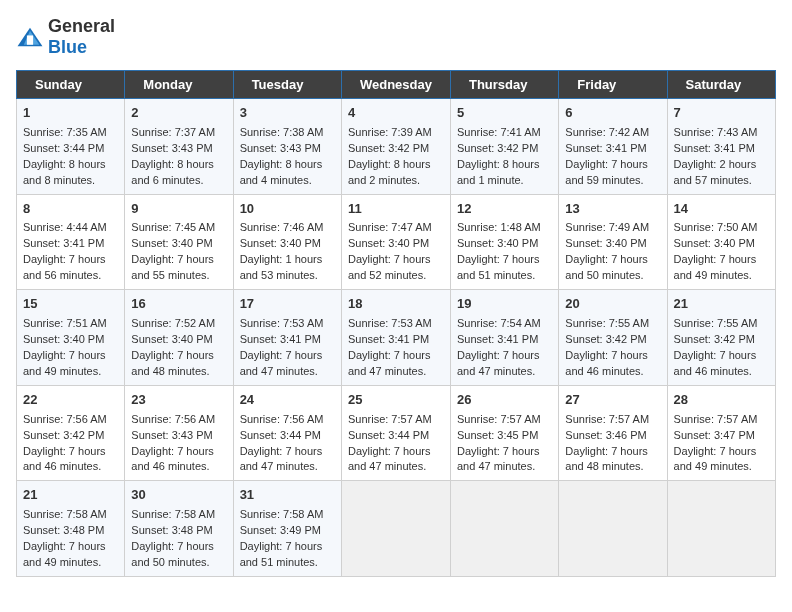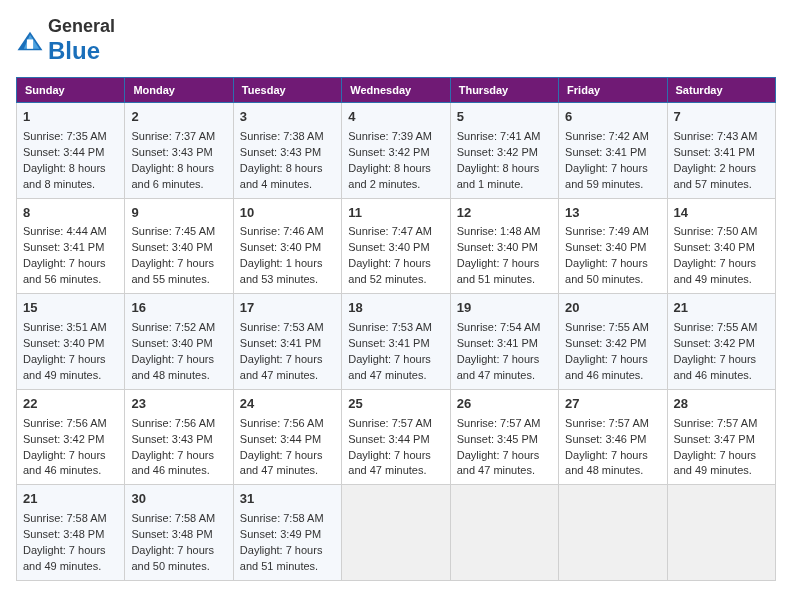--- a/index.html
+++ b/index.html
@@ -37,25 +37,25 @@
       font-size: 16px;
       font-weight: normal;
       color: #555;
     }
     table {
       width: 100%;
       border-collapse: collapse;
       font-size: 11px;
     }
     thead tr th {
-      background-color: #701a75;
+      background-color: #404040;
       color: #fff;
-      padding: 6px 8px;
+      padding: 6px 18px;
       text-align: left;
-      font-size: 11px;
+      font-size: 13px;
       font-weight: bold;
       border: 1px solid #2c6fad;
     }
     tbody tr td {
       border: 1px solid #d0d0d0;
       padding: 5px 6px;
       vertical-align: top;
       width: calc(100% / 7);
       color: #333;
       line-height: 1.45;
@@ -81,21 +81,21 @@
 
 <div class="header">
   <div class="logo">
     <svg class="logo-icon" viewBox="0 0 36 28" xmlns="http://www.w3.org/2000/svg">
       <polygon points="18,2 34,26 2,26" fill="#1a6fba"></polygon>
       <polygon points="18,6 30,24 10,24" fill="#4fa3e0"></polygon>
       <rect x="14" y="12" width="8" height="12" fill="#fff"></rect>
     </svg>
     <div>
       <span style="font-size:18px;font-weight:bold;color:#333;">General</span><br>
-      <span style="font-size:24px;font-weight:bold;color:#1a6fba;">Blue</span>
+      <span style="font-size:18px;font-weight:bold;color:#1a6fba;">Blue</span>
     </div>
   </div>
   <div class="title-block">
     <h1></h1>
     <h2></h2>
   </div>
 </div>
 
 <table>
   <thead>
@@ -122,21 +122,21 @@
       <tr>
         <td><span class="day-num">8</span><span>Sunrise: 4:44 AM</span><br><span>Sunset: 3:41 PM</span><br><span>Daylight: 7 hours and 56 minutes.</span></td>
         <td><span class="day-num">9</span><span>Sunrise: 7:45 AM</span><br><span>Sunset: 3:40 PM</span><br><span>Daylight: 7 hours and 55 minutes.</span></td>
         <td><span class="day-num">10</span><span>Sunrise: 7:46 AM</span><br><span>Sunset: 3:40 PM</span><br><span>Daylight: 1 hours and 53 minutes.</span></td>
         <td><span class="day-num">11</span><span>Sunrise: 7:47 AM</span><br><span>Sunset: 3:40 PM</span><br><span>Daylight: 7 hours and 52 minutes.</span></td>
         <td><span class="day-num">12</span><span>Sunrise: 1:48 AM</span><br><span>Sunset: 3:40 PM</span><br><span>Daylight: 7 hours and 51 minutes.</span></td>
         <td><span class="day-num">13</span><span>Sunrise: 7:49 AM</span><br><span>Sunset: 3:40 PM</span><br><span>Daylight: 7 hours and 50 minutes.</span></td>
         <td><span class="day-num">14</span><span>Sunrise: 7:50 AM</span><br><span>Sunset: 3:40 PM</span><br><span>Daylight: 7 hours and 49 minutes.</span></td>
       </tr>
       <tr>
-        <td><span class="day-num">15</span><span>Sunrise: 3:51 AM</span><br><span>Sunset: 3:40 PM</span><br><span>Daylight: 7 hours and 49 minutes.</span></td>
+        <td><span class="day-num">15</span><span>Sunrise: 7:51 AM</span><br><span>Sunset: 3:40 PM</span><br><span>Daylight: 7 hours and 49 minutes.</span></td>
         <td><span class="day-num">16</span><span>Sunrise: 7:52 AM</span><br><span>Sunset: 3:40 PM</span><br><span>Daylight: 7 hours and 48 minutes.</span></td>
         <td><span class="day-num">17</span><span>Sunrise: 7:53 AM</span><br><span>Sunset: 3:41 PM</span><br><span>Daylight: 7 hours and 47 minutes.</span></td>
         <td><span class="day-num">18</span><span>Sunrise: 7:53 AM</span><br><span>Sunset: 3:41 PM</span><br><span>Daylight: 7 hours and 47 minutes.</span></td>
         <td><span class="day-num">19</span><span>Sunrise: 7:54 AM</span><br><span>Sunset: 3:41 PM</span><br><span>Daylight: 7 hours and 47 minutes.</span></td>
         <td><span class="day-num">20</span><span>Sunrise: 7:55 AM</span><br><span>Sunset: 3:42 PM</span><br><span>Daylight: 7 hours and 46 minutes.</span></td>
         <td><span class="day-num">21</span><span>Sunrise: 7:55 AM</span><br><span>Sunset: 3:42 PM</span><br><span>Daylight: 7 hours and 46 minutes.</span></td>
       </tr>
       <tr>
         <td><span class="day-num">22</span><span>Sunrise: 7:56 AM</span><br><span>Sunset: 3:42 PM</span><br><span>Daylight: 7 hours and 46 minutes.</span></td>
         <td><span class="day-num">23</span><span>Sunrise: 7:56 AM</span><br><span>Sunset: 3:43 PM</span><br><span>Daylight: 7 hours and 46 minutes.</span></td>

